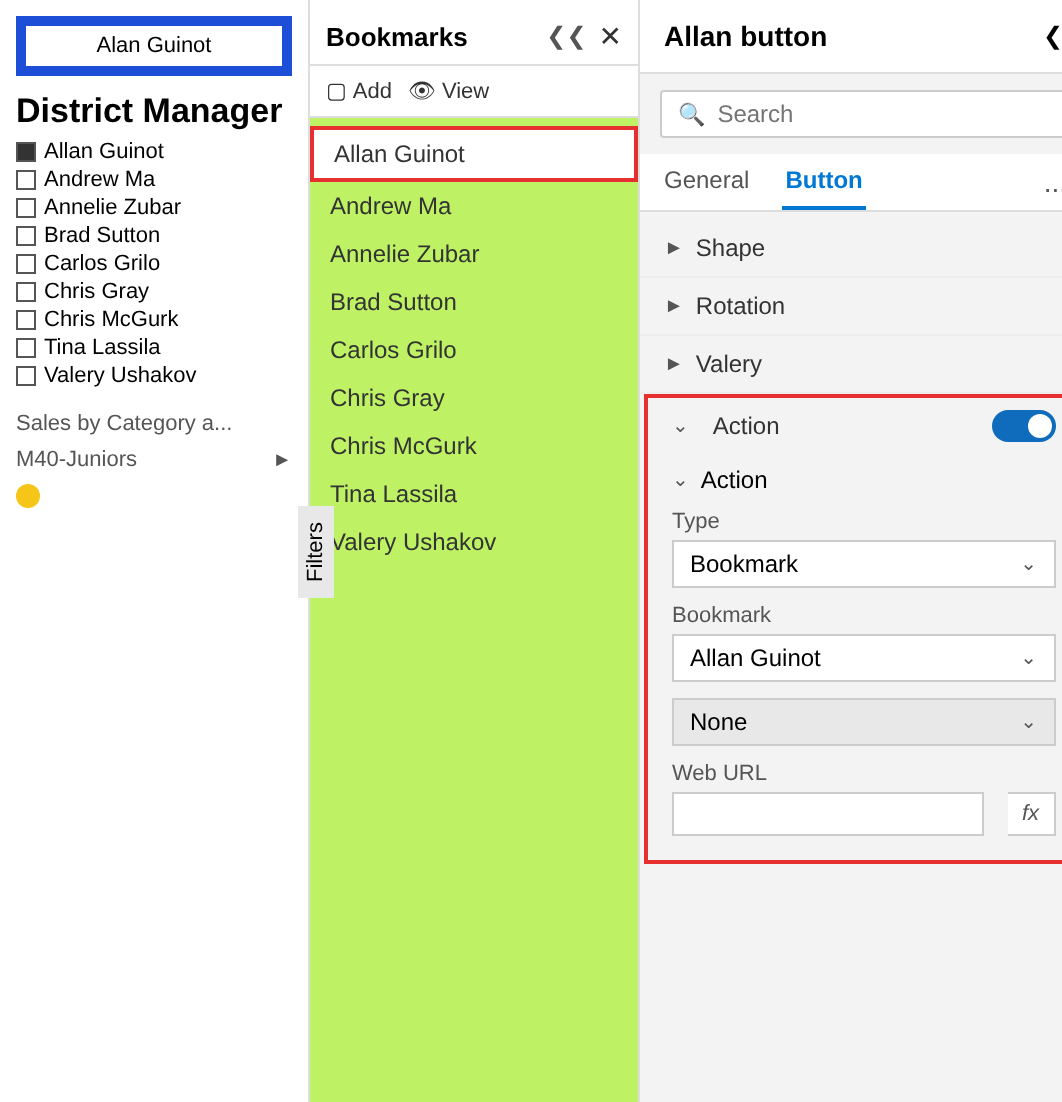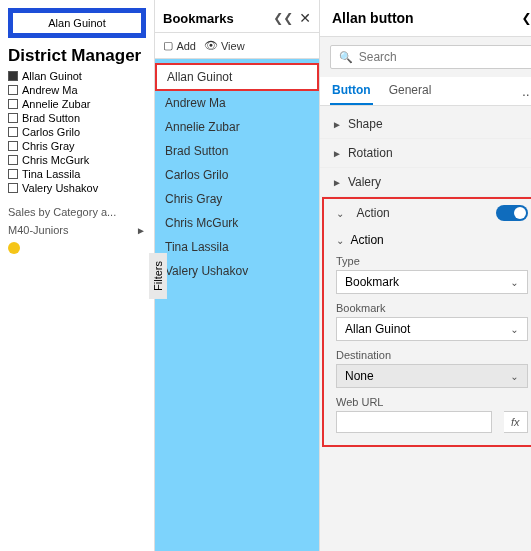--- a/index.html
+++ b/index.html
@@ -72,21 +72,21 @@
       width: 12px;
       height: 12px;
       border-radius: 50%;
       background: #f5c518;
       margin-top: 6px;
     }
 
     
     .bookmarks-panel {
       width: 165px;
-      background: #7dd3fc;
+      background: #bef264;
       border-right: 1px solid #ddd;
       flex-shrink: 0;
       position: relative;
     }
     .bookmarks-header {
       display: flex;
       align-items: center;
       justify-content: space-between;
       padding: 10px 8px 6px 8px;
       border-bottom: 1px solid #ddd;
@@ -444,22 +444,22 @@
     <span class="right-title">Allan button</span>
     <div class="right-header-icons">
       <span style="font-size:12px;cursor:pointer;">❮</span>
     </div>
   </div>
   <div class="search-box">
     <span class="search-icon">🔍</span>
     <input class="search-input" type="text" placeholder="Search" style="">
   </div>
   <div class="tabs-row">
+    <div class="tab">General</div>
     <div class="tab active">Button</div>
-    <div class="tab">General</div>
     <div class="tab-more">...</div>
   </div>
   <div class="sections">
 
     <div class="section-row">
       <span class="section-chevron">►</span>
       <span class="section-label">Shape</span>
     </div>
 
     <div class="section-row">
@@ -490,21 +490,20 @@
         <div class="field-label">Type</div>
         <div class="dropdown">
           <span>Bookmark</span>
           <span class="dropdown-arrow">⌄</span>
         </div>
         <div class="field-label">Bookmark</div>
         <div class="dropdown">
           <span>Allan Guinot</span>
           <span class="dropdown-arrow">⌄</span>
         </div>
-        <div class="destination-label">Destination</div>
         <div class="dropdown field-disabled">
           <span>None</span>
           <span class="dropdown-arrow">⌄</span>
         </div>
         <div class="field-label">Web URL</div>
         <div class="weburl-row">
           <input class="weburl-input" type="text" style="">
           <button class="fx-btn">fx</button>
         </div>
       </div>

